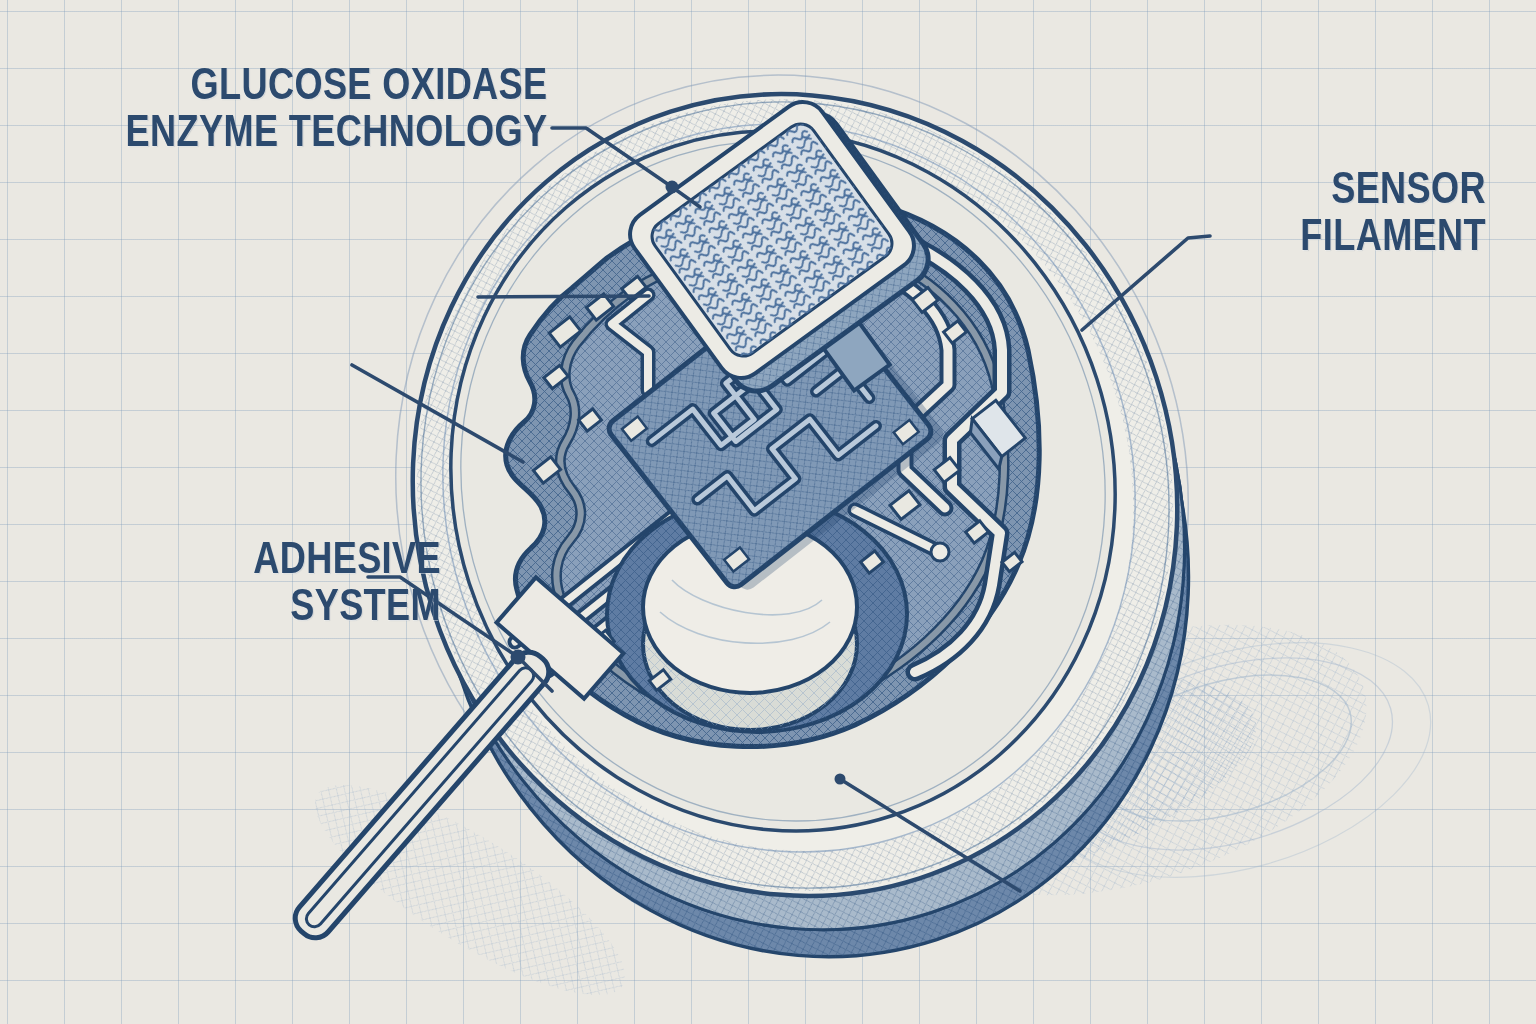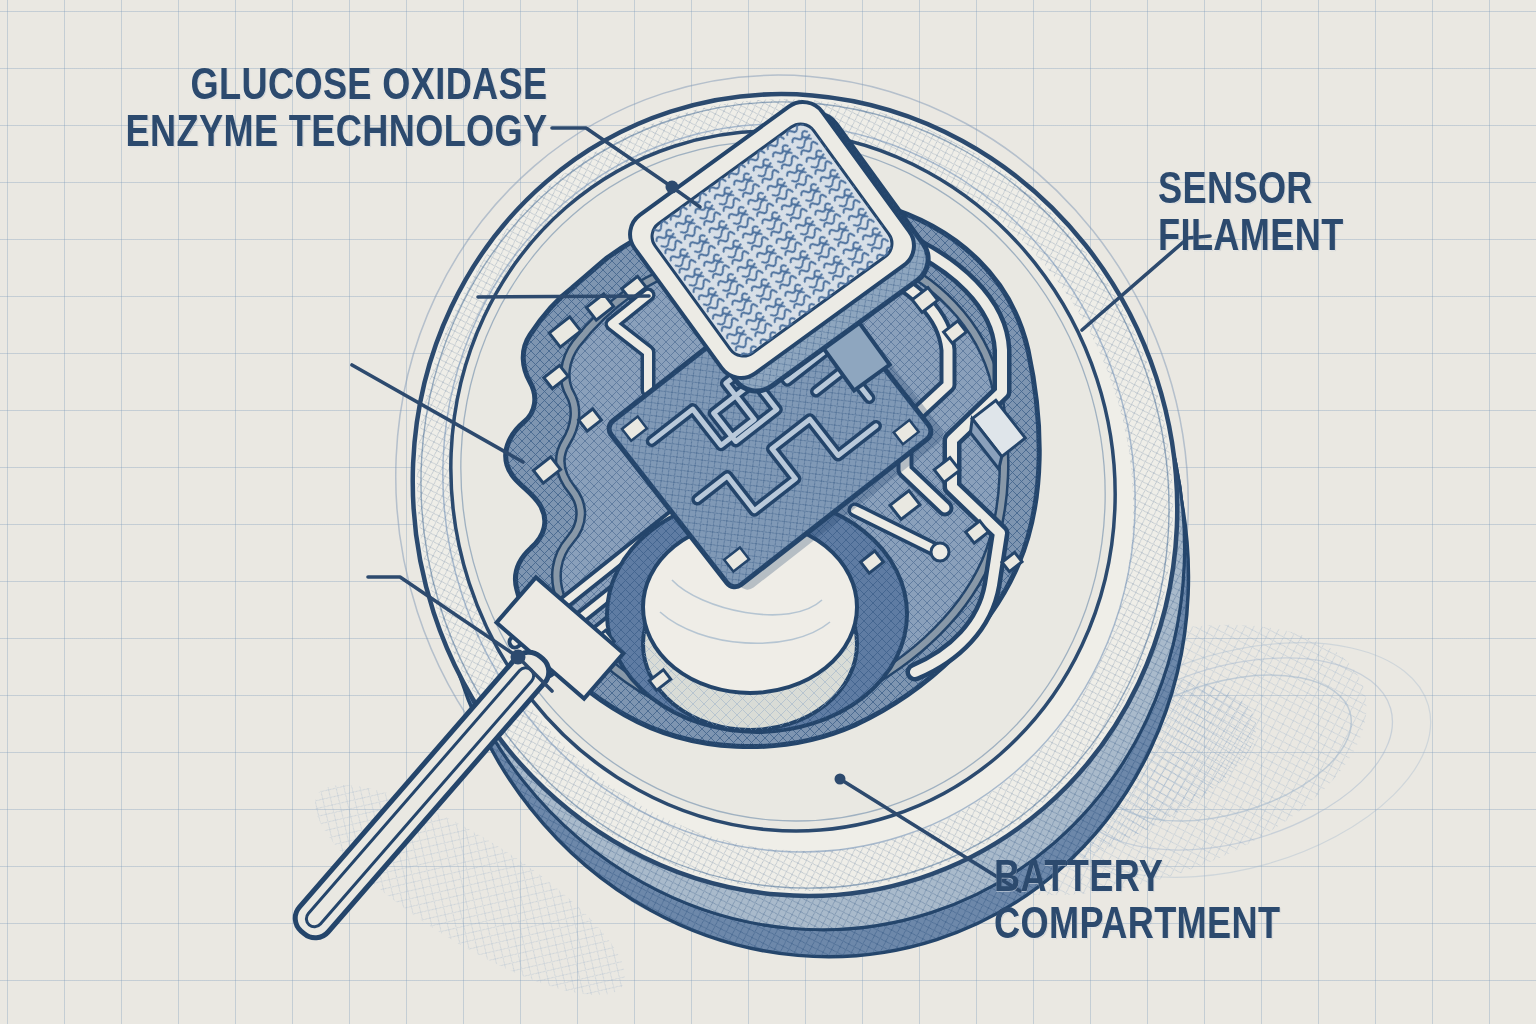--- a/index.html
+++ b/index.html
@@ -22,21 +22,21 @@
     font-weight:700;
     font-size:44px;
     line-height:47px;
     letter-spacing:.5px;
     white-space:nowrap;
     text-shadow:0 1px 0 rgba(255,255,255,.45), 1px 1px 1px rgba(44,74,110,.18);
   }
   .label .ln{display:block;transform:scaleX(.82);}
   .label.align-right{text-align:right;}
   .label.align-right .ln{transform-origin:100% 50%;}
-  .label.align-center{text-align:left;}
+  .label.align-center{text-align:right;}
   .label.align-center .ln{transform-origin:50% 50%;}
 </style>
 </head>
 <body>
 
 <div class="stage">
 
   <svg class="draw" viewBox="0 0 1536 1024">
     <defs>
       <pattern id="hx" width="9" height="9" patternUnits="userSpaceOnUse">
@@ -248,19 +248,19 @@
     <span class="ln">GLUCOSE OXIDASE</span>
     <span class="ln">ENZYME TECHNOLOGY</span>
   </div>
 
 
   <div class="label align-center" style="left:1122px; top:164px; width:400px;">
     <span class="ln">SENSOR</span>
     <span class="ln">FILAMENT</span>
   </div>
 
-
-  <div class="label align-center" style="left:958px; top:852px; width:400px;">
-    <span class="ln">BATTERY</span>
-    <span class="ln">COMPARTMENT</span>
+  <div class="label align-center" style="left:77px; top:534px; width:400px;">
+    <span class="ln">ADHESIVE</span>
+    <span class="ln">SYSTEM</span>
   </div>
 
+
 </div>
 
 </body></html>

